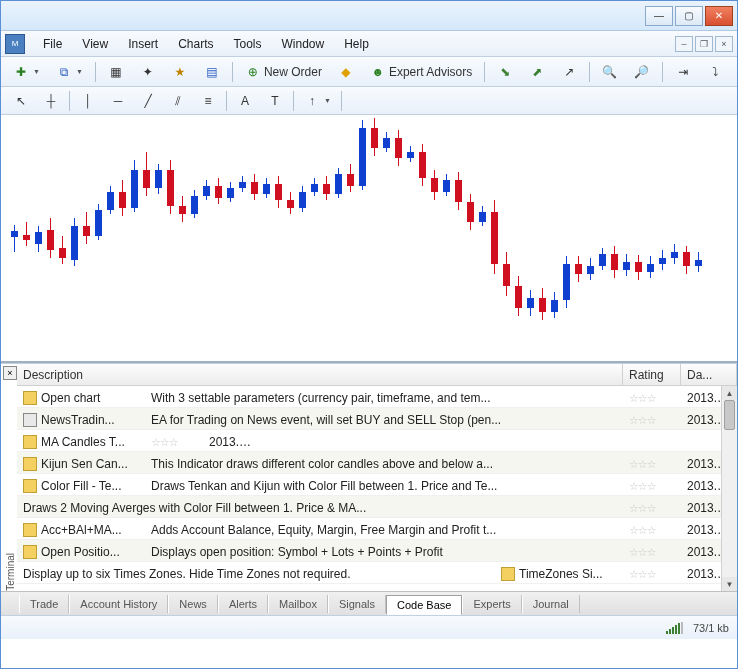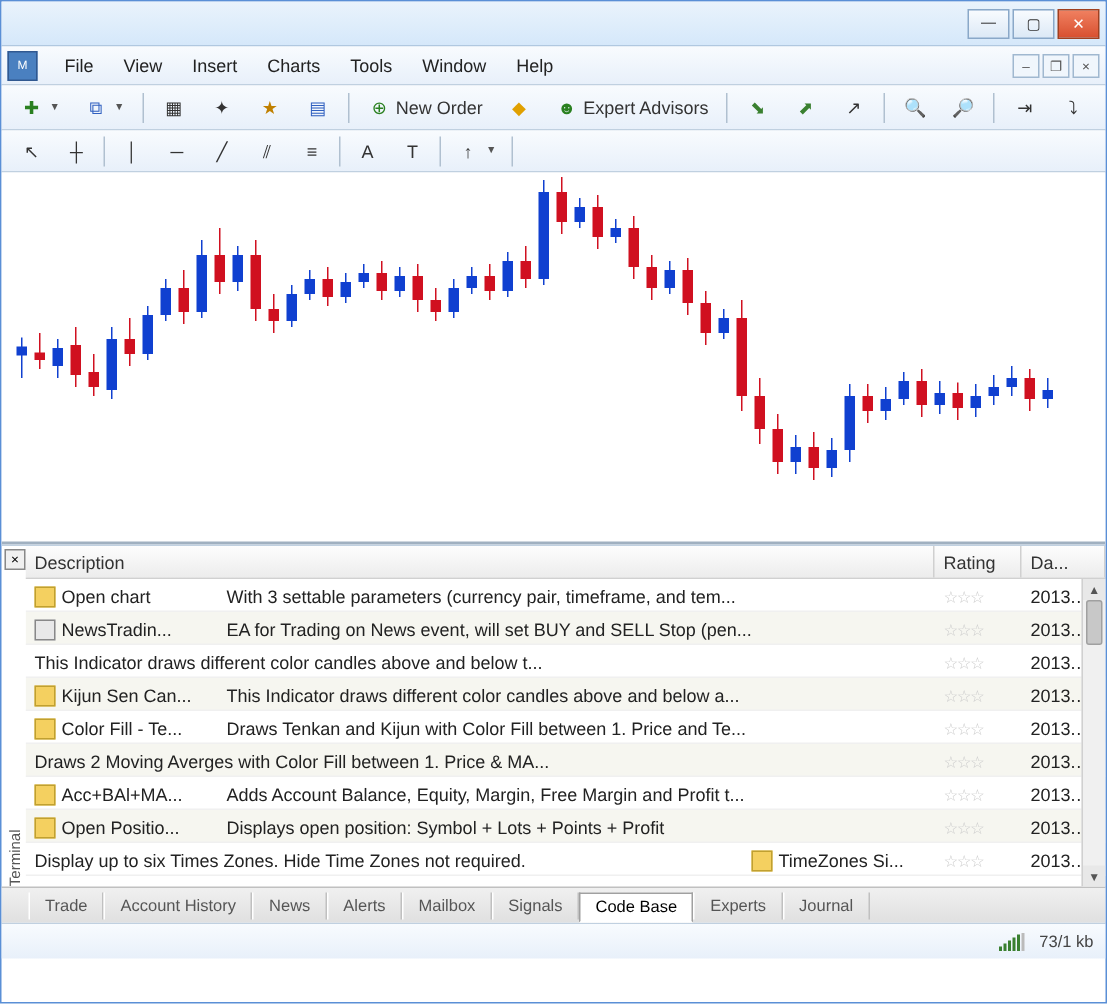--- a/index.html
+++ b/index.html
@@ -437,21 +437,24 @@
         <div class="row alt">
           <div class="td col-name" style="display:flex;align-items:center">
             <span class="row-icon news"></span>
             <span>NewsTradin...</span>
           </div>
           <div class="td col-desc">EA for Trading on News event, will set BUY and SELL Stop (pen...</div>
           <div class="td col-rating stars">☆☆☆</div>
           <div class="td col-date">2013.0...</div>
         </div>
         <div class="row">
-          <div class="td col-desc">This Indicator draws different color candles above and below t...</div>
+          <div class="td col-name" style="display:flex;align-items:center">
+            <span class="row-icon "></span>
+            <span>MA Candles T...</span>
+          </div>
           <div class="td col-rating stars">☆☆☆</div>
           <div class="td col-date">2013.0...</div>
         </div>
         <div class="row alt">
           <div class="td col-name" style="display:flex;align-items:center">
             <span class="row-icon "></span>
             <span>Kijun Sen Can...</span>
           </div>
           <div class="td col-desc">This Indicator draws different color candles above and below a...</div>
           <div class="td col-rating stars">☆☆☆</div>

